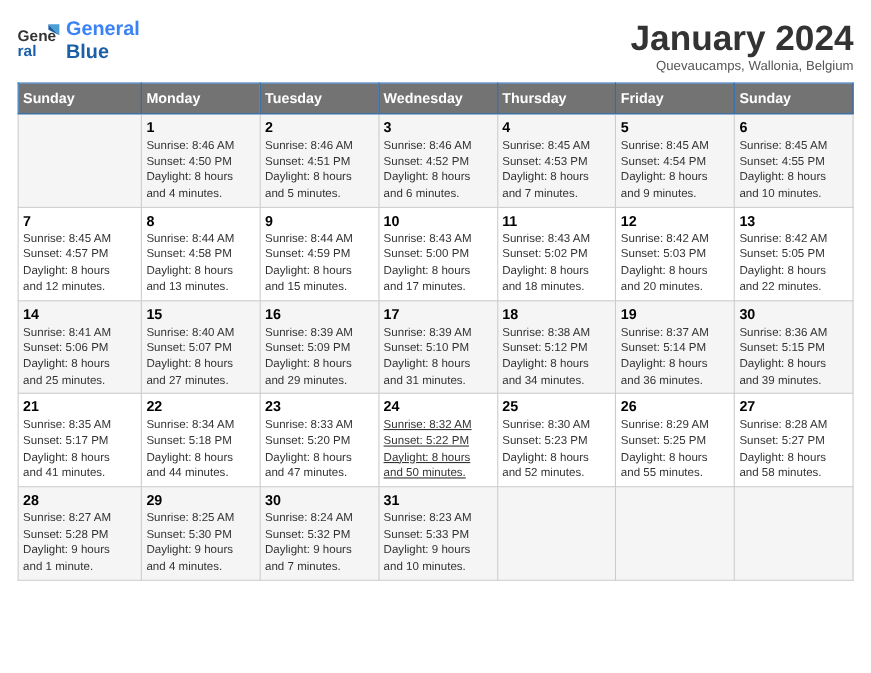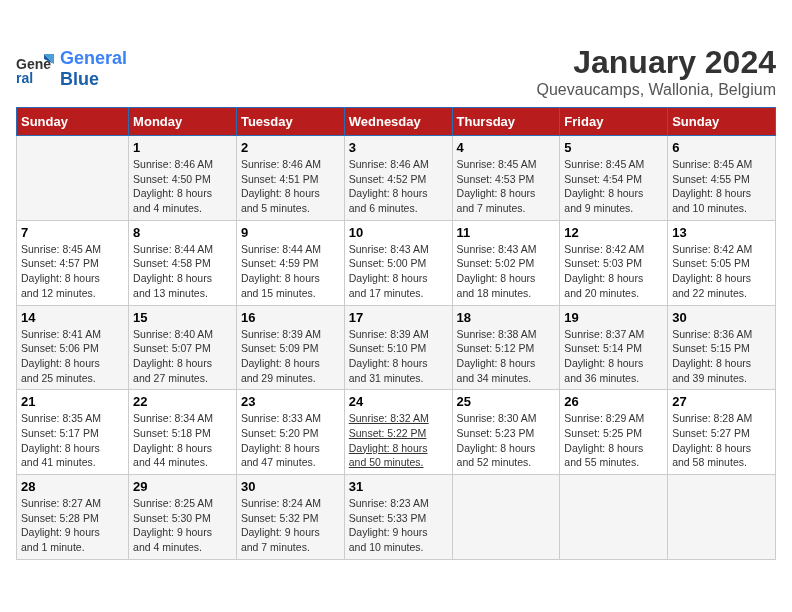--- a/index.html
+++ b/index.html
@@ -14,54 +14,52 @@
       display: flex;
       justify-content: space-between;
       align-items: flex-start;
       margin-bottom: 8px;
     }
     .logo {
       display: flex;
       align-items: center;
       font-size: 18px;
       font-weight: bold;
-      margin-top: 32px;
     }
     .logo-general {
       color: #3b82f6;
     }
     .logo-blue {
       color: #1a5fa8;
     }
     .logo-icon {
       width: 40px;
       height: 40px;
       margin-right: 4px;
     }
     .title-block {
       text-align: right;
-      margin-top: 28px;
     }
     .title-block h1 {
       font-size: 32px;
       font-weight: bold;
       color: #333;
     }
     .title-block h2 {
-      font-size: 16px;
+      font-size: 12px;
       font-weight: normal;
       color: #555;
     }
     table {
       width: 100%;
       border-collapse: collapse;
       font-size: 11px;
     }
     thead tr th {
-      background-color: #b91c1c;
+      background-color: #737373;
       color: #fff;
       padding: 6px 4px;
       text-align: left;
       font-size: 13px;
       font-weight: bold;
       border: 1px solid #2a6db5;
     }
     tbody tr td {
       border: 1px solid #ccc;
       padding: 4px 4px;

